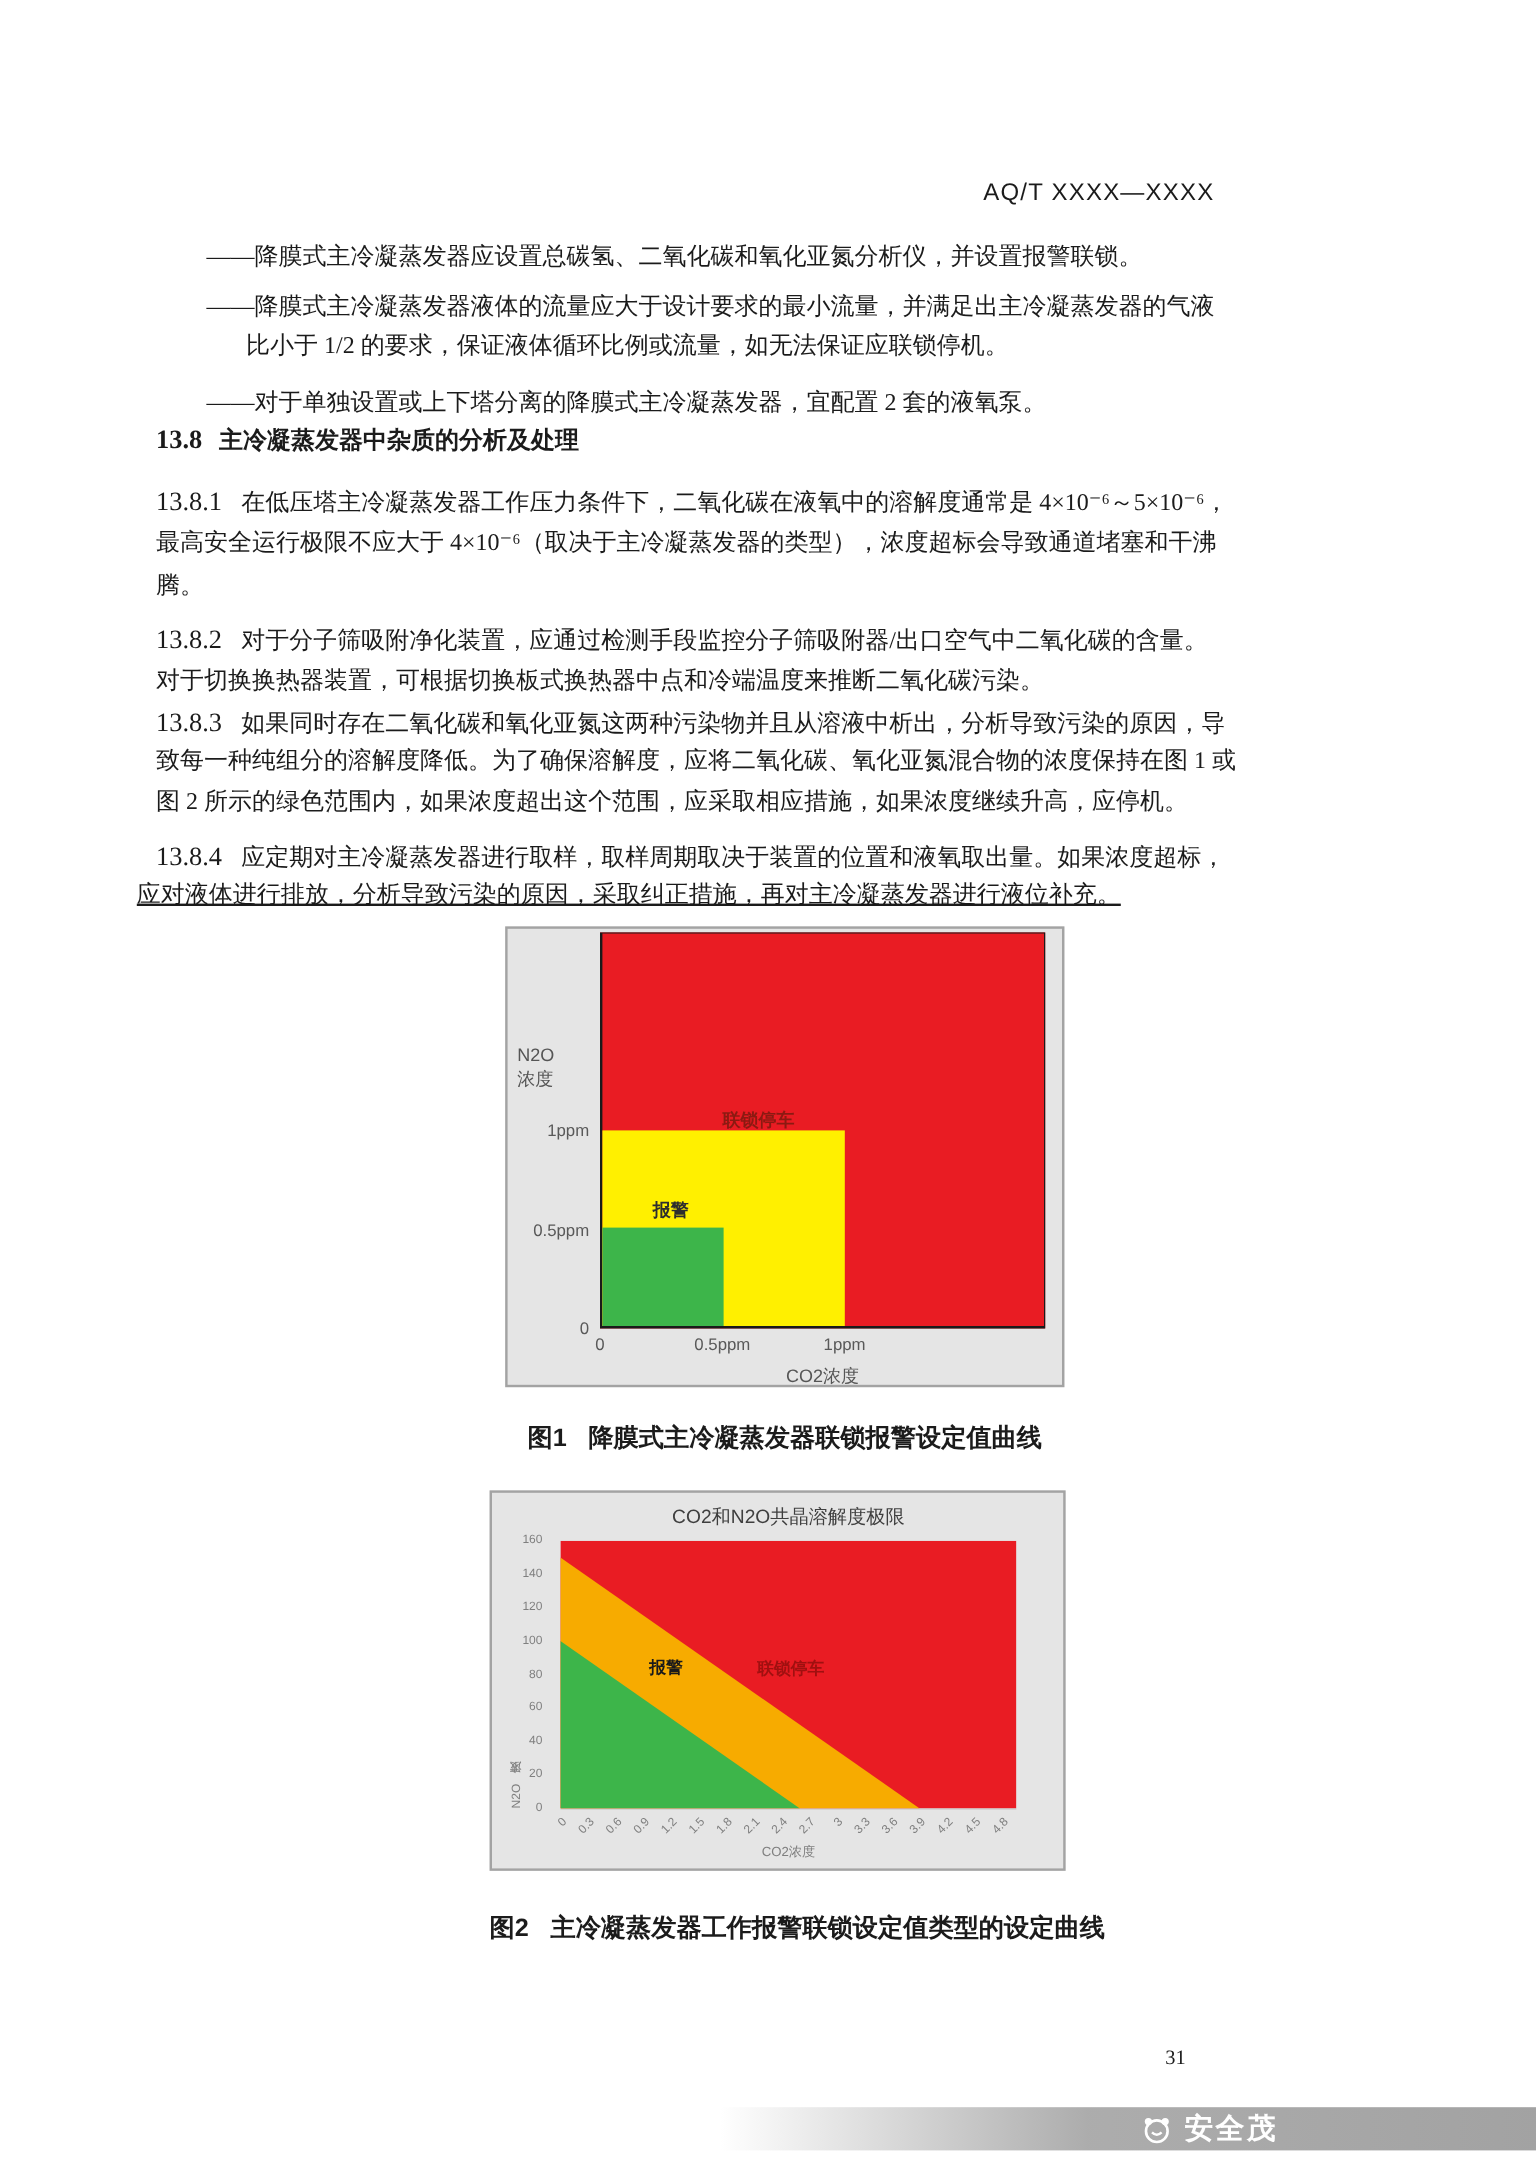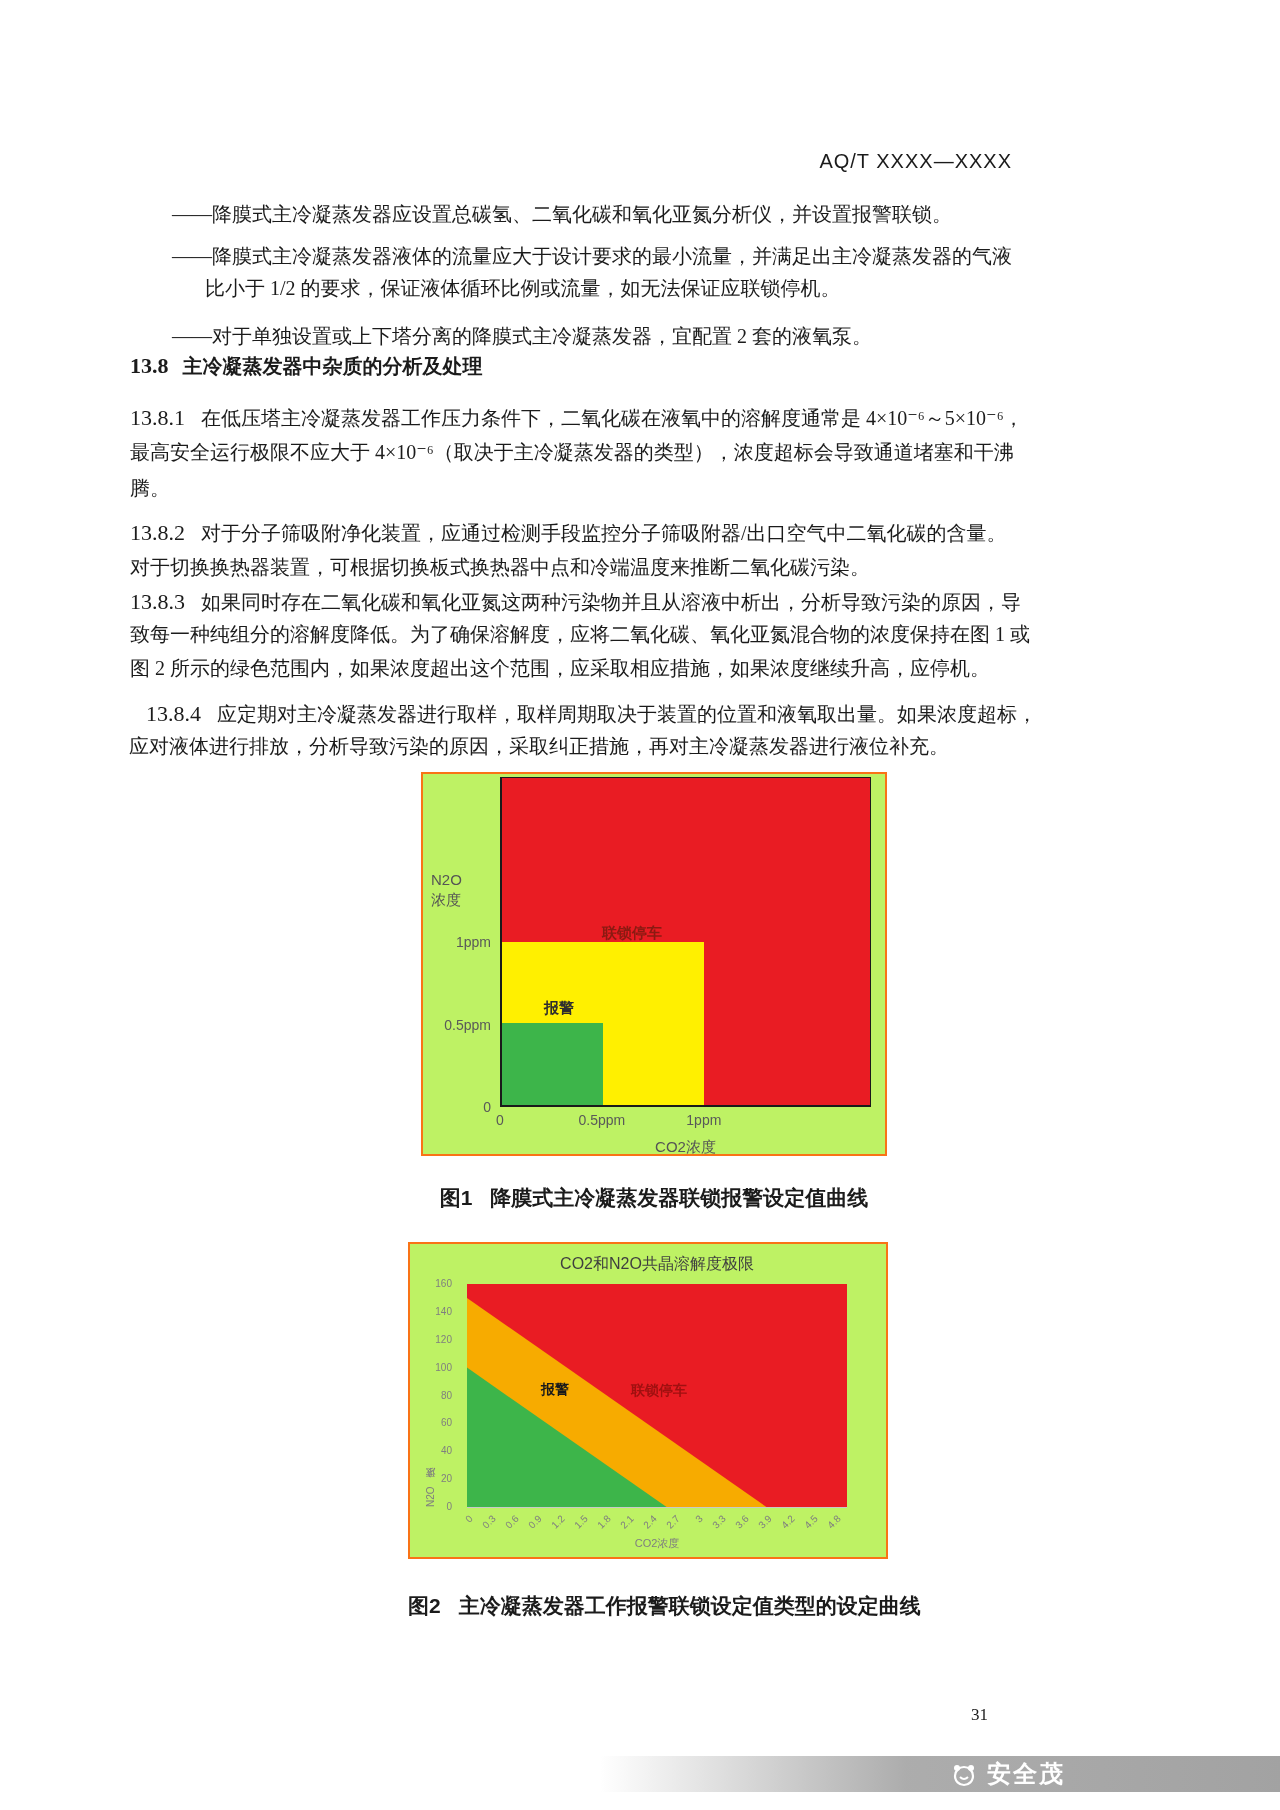--- a/index.html
+++ b/index.html
@@ -5,21 +5,21 @@
   html,body{margin:0;padding:0;background:#e8e8e8;}
   .page{position:relative;width:1280px;height:1810px;background:#ffffff;margin:0 auto;
         font-family:"Liberation Serif","DejaVu Serif",serif;color:#1b1b1b;overflow:hidden;}
   .line{position:absolute;white-space:nowrap;font-size:20px;line-height:28px;}
   .clause-no{font-family:Liberation Serif, serif;font-size:22px;margin-right:16px;}
   .heading{font-weight:bold;font-family:"Liberation Sans","DejaVu Sans",sans-serif;font-size:20px;}
   .heading .clause-no{font-weight:bold;margin-right:14px;}
   .doc-number{position:absolute;top:150px;right:268px;font-family:"Liberation Sans","DejaVu Sans",sans-serif;
         font-size:20px;letter-spacing:1px;font-weight:500;}
   
-  .figbox{position:absolute;background:#bef264;border:2px solid #f97316;box-sizing:border-box;}
+  .figbox{position:absolute;background:#e5e5e5;border:2px solid #a3a3a3;box-sizing:border-box;}
   .caption{position:absolute;text-align:center;font-family:"Liberation Sans","DejaVu Sans",sans-serif;
         font-weight:bold;font-size:21px;white-space:nowrap;}
   .caption .capno{margin-right:18px;}
   
   #fig1-plot{position:absolute;left:77px;top:3px;width:371px;height:330px;box-sizing:border-box;
         border:1px solid #1a1a1a;border-left:2px solid #1a1a1a;border-bottom:2px solid #1a1a1a;}
   .region{position:absolute;left:0;bottom:0;}
   .f1-ylabel{position:absolute;left:8px;top:96px;font-family:"Liberation Sans","DejaVu Sans",sans-serif;
         font-size:15px;color:#555;line-height:20px;}
   .f1-yticks{position:absolute;left:0;top:3px;width:72px;height:330px;}
@@ -88,24 +88,24 @@
     <span class="clause-no">13.8.2</span><span>对于分子筛吸附净化装置，应通过检测手段监控分子筛吸附器/出口空气中二氧化碳的含量。</span>
   </div>
   <div class="line" style="top:553px;left:130px;">对于切换换热器装置，可根据切换板式换热器中点和冷端温度来推断二氧化碳污染。</div>
 
   <div class="line" style="top:588px;left:130px;">
     <span class="clause-no">13.8.3</span><span>如果同时存在二氧化碳和氧化亚氮这两种污染物并且从溶液中析出，分析导致污染的原因，导</span>
   </div>
   <div class="line" style="top:620px;left:130px;">致每一种纯组分的溶解度降低。为了确保溶解度，应将二氧化碳、氧化亚氮混合物的浓度保持在图 1 或</div>
   <div class="line" style="top:654px;left:130px;">图 2 所示的绿色范围内，如果浓度超出这个范围，应采取相应措施，如果浓度继续升高，应停机。</div>
 
-  <div class="line" style="top:700px;left:130px;margin-left:16px;">
+  <div class="line" style="top:700px;left:130px;">
     <span class="clause-no">13.8.4</span><span>应定期对主冷凝蒸发器进行取样，取样周期取决于装置的位置和液氧取出量。如果浓度超标，</span>
   </div>
-  <div class="line" style="top:732px;left:129px;">应对液体进行排放，分析导致污染的原因，采取纠正措施，再对主冷凝蒸发器进行液位补充。</div>
+  <div class="line" style="top:732px;left:114px;text-decoration:underline;">应对液体进行排放，分析导致污染的原因，采取纠正措施，再对主冷凝蒸发器进行液位补充。</div>
 
   <div class="figbox" style="left:421px;top:772px;width:466px;height:384px;">
     <div class="f1-ylabel">
       <div>N2O</div>
       <div>浓度</div>
     </div>
     <div id="fig1-plot" style="background: rgb(233, 28, 35);">
       <div class="region" style="background: rgb(255, 240, 0); width: 54.9451%; height: 50%;"></div>
       <div class="region" style="background: rgb(61, 181, 74); width: 27.4725%; height: 25%;"></div>
       <span class="f1-trip-label">联锁停车</span>

